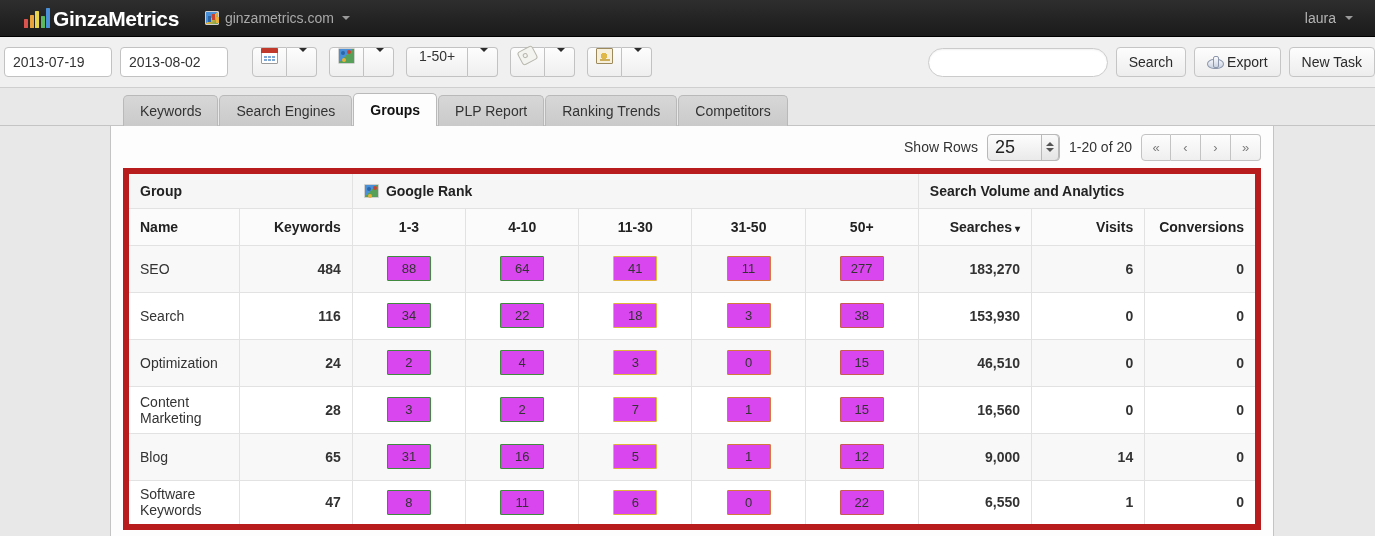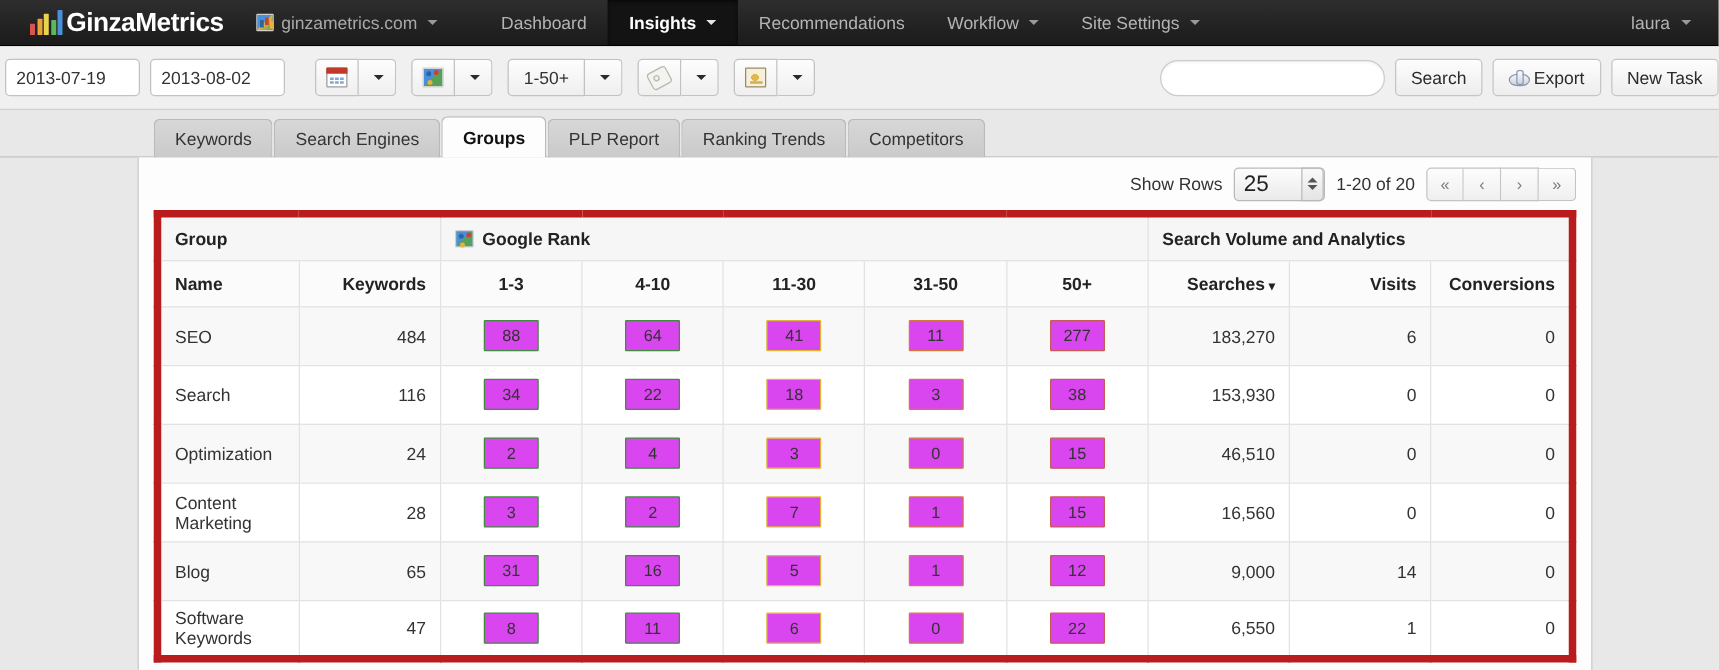--- a/index.html
+++ b/index.html
@@ -108,21 +108,21 @@
   }
   #date-from { width: 108px; margin-right: 8px; }
   #date-to   { width: 108px; margin-right: 24px; }
 
   .btn-group { display: flex; margin-right: 12px; }
   .btn {
     height: 30px;
     min-width: 30px;
     border: 1px solid #c2c2c2;
     background: linear-gradient(to bottom,#fdfdfd 0%,#efefef 100%);
-    display: flex; align-items: center; justify-content: center;
+    display: flex; justify-content: center;
     font-size: 14px; color: #333;
     padding: 0 8px;
     cursor: pointer;
   }
   .btn:first-child { border-radius: 4px 0 0 4px; }
   .btn:last-child  { border-radius: 0 4px 4px 0; border-left: none; }
   .btn .caret { border-top-color: #2b2b2b; }
   .btn-label { padding: 0 4px; white-space: nowrap; }
 
   
@@ -332,21 +332,21 @@
   }
   tr.col-head th.left { text-align: left; }
   tr.col-head th.right { text-align: right; }
   tr.col-head th.center { text-align: center; }
   .sort-caret { font-size: 10px; margin-left: 3px; }
 
   tbody tr { height: 47px; }
   tbody tr:nth-child(odd) { background: #f8f8f8; }
   tbody tr:nth-child(even) { background: #ffffff; }
   td.name { text-align: left; padding: 0 11px; }
-  td.num  { text-align: right; padding: 0 11px; }
+  td.num  { text-align: right; padding: 0 11px; font-weight: bold; }
   td.badge-cell { text-align: center; padding: 0 6px; }
   .badge {
     display: inline-block;
     min-width: 44px;
     padding: 4px 6px;
     border: 1.5px solid #999;
     background: #d946ef;
     font-size: 13px;
     color: #333;
     text-align: center;
@@ -369,40 +369,20 @@
         <i style="background: rgb(92, 184, 92); height: 12px;"></i>
         <i style="background: rgb(74, 144, 217); height: 20px;"></i>
       </span>
     <span class="brand-name">GinzaMetrics</span>
   </div>
   <div class="site-select">
     <span class="site-ico"></span>
     <span>ginzametrics.com</span>
     <span class="caret"></span>
   </div>
-  <div class="nav-items">
-      <div class="nav-item">
-        <span>Dashboard</span>
-      </div>
-      <div class="nav-item active">
-        <span>Insights</span>
-        <span class="caret"></span>
-      </div>
-      <div class="nav-item">
-        <span>Recommendations</span>
-      </div>
-      <div class="nav-item">
-        <span>Workflow</span>
-        <span class="caret"></span>
-      </div>
-      <div class="nav-item">
-        <span>Site Settings</span>
-        <span class="caret"></span>
-      </div>
-    </div>
   <div class="user-menu">
     <span>laura</span>
     <span class="caret"></span>
   </div>
 </div>
 
 <div class="toolbar">
   <input class="txt-input" id="date-from" value="2013-07-19" style="">
   <input class="txt-input" id="date-to" value="2013-08-02" style="">
 

